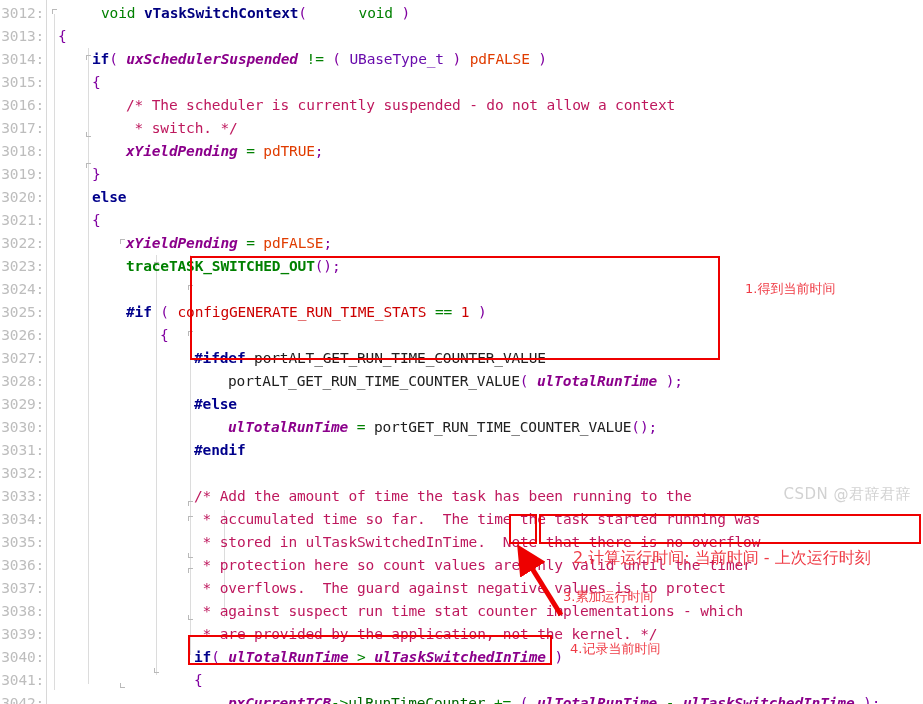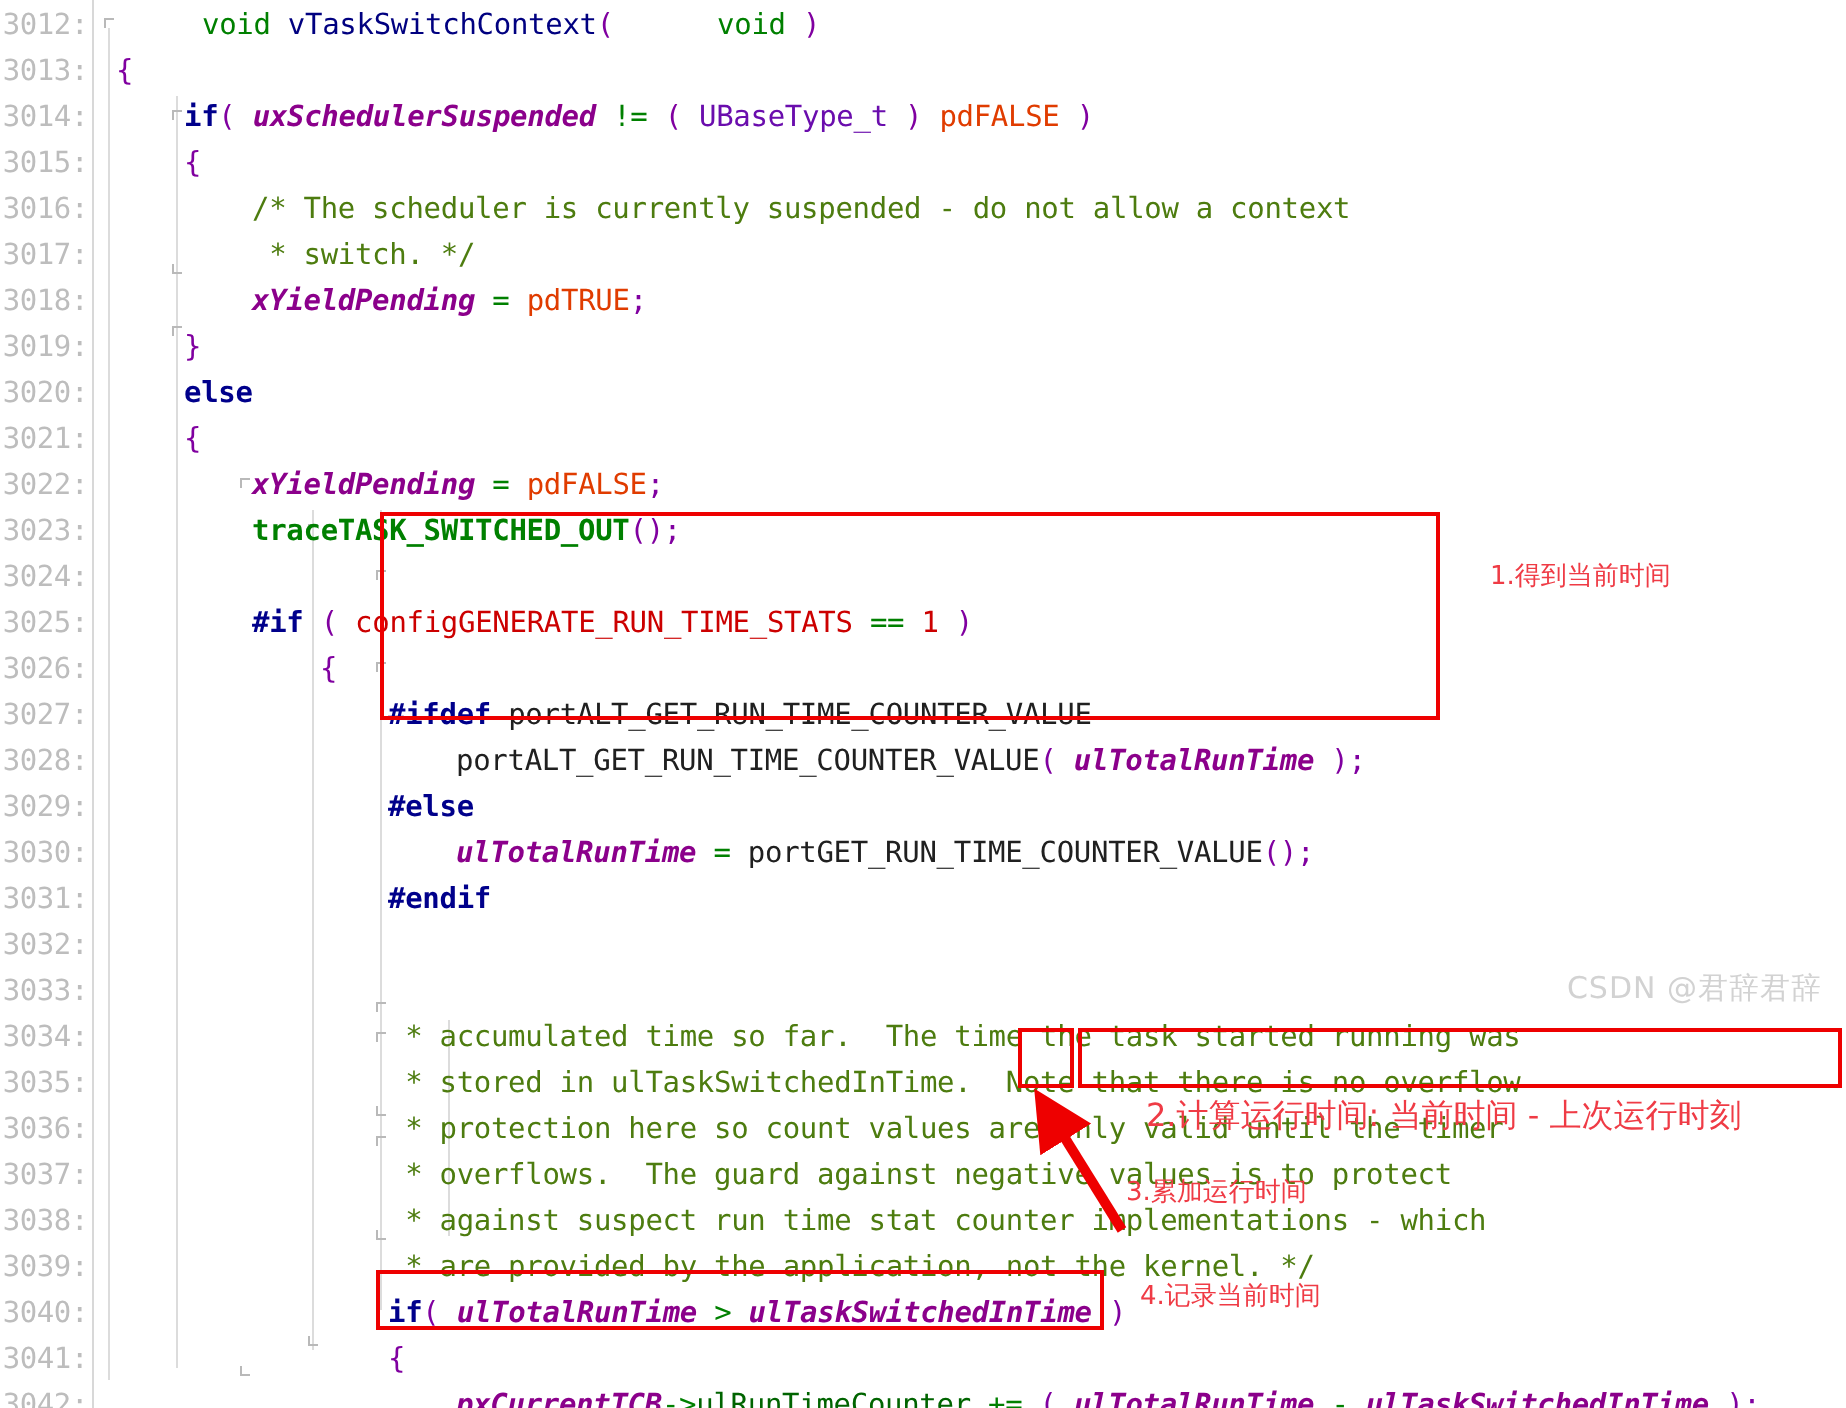--- a/index.html
+++ b/index.html
@@ -60,31 +60,31 @@
     font-size: 14.5px;
     line-height: 23.2px;
     height: 23.2px;
     font-family: "DejaVu Sans Mono", "Liberation Mono", monospace;
     letter-spacing: -0.15px;
   }
 
   
   .kw   { color: #00008b; font-weight: bold; }   
   .typ  { color: #008000; margin-left: 43px; }                      
-  .fn   { color: #000080; font-weight: normal; }   
+  .fn   { color: #000080; font-weight: bold; }   
   .fn2  { color: #008000; font-weight: bold; }   
   .pun  { color: #8000a0; }                      
   .var  { color: #8b008b; font-weight: bold; font-style: italic; } 
   .mem  { color: #006400; }                      
   .op   { color: #008000; }                      
   .mac  { color: #e03c00; }                      
   .red  { color: #cc0000; }                      
   .idn  { color: #202020; }                      
   .utyp { color: #6a0dad; }                      
-  .cmt  { color: #4d7c0f; }                      
+  .cmt  { color: #be185d; }                      
   .num  { color: #cc0000; }
 
   
   .guide {
     position: absolute;
     width: 1px;
     background: #dcdcdc;
   }
   .fold {
     position: absolute;
@@ -234,20 +234,21 @@
     <div class="ln" style="top:370px;left:178px"><span class="idn">portALT_GET_RUN_TIME_COUNTER_VALUE</span><span class="pun">(</span> <span class="var">ulTotalRunTime</span> <span class="pun">);</span></div>
 
     <div class="ln" style="top:393px;left:144px"><span class="kw">#else</span></div>
 
     <div class="ln" style="top:416px;left:178px"><span class="var">ulTotalRunTime</span> <span class="op">=</span> <span class="idn">portGET_RUN_TIME_COUNTER_VALUE</span><span class="pun">();</span></div>
 
     <div class="ln" style="top:439px;left:144px"><span class="kw">#endif</span></div>
 
     <div class="ln" style="top:462px;left:144px"></div>
 
+    <div class="ln" style="top:485px;left:144px"><span class="cmt">/* Add the amount of time the task has been running to the</span></div>
 
     <div class="ln" style="top:508px;left:144px"><span class="cmt"> * accumulated time so far.  The time the task started running was</span></div>
 
     <div class="ln" style="top:531px;left:144px"><span class="cmt"> * stored in ulTaskSwitchedInTime.  Note that there is no overflow</span></div>
 
     <div class="ln" style="top:554px;left:144px"><span class="cmt"> * protection here so count values are only valid until the timer</span></div>
 
     <div class="ln" style="top:577px;left:144px"><span class="cmt"> * overflows.  The guard against negative values is to protect</span></div>
 
     <div class="ln" style="top:600px;left:144px"><span class="cmt"> * against suspect run time stat counter implementations - which</span></div>

